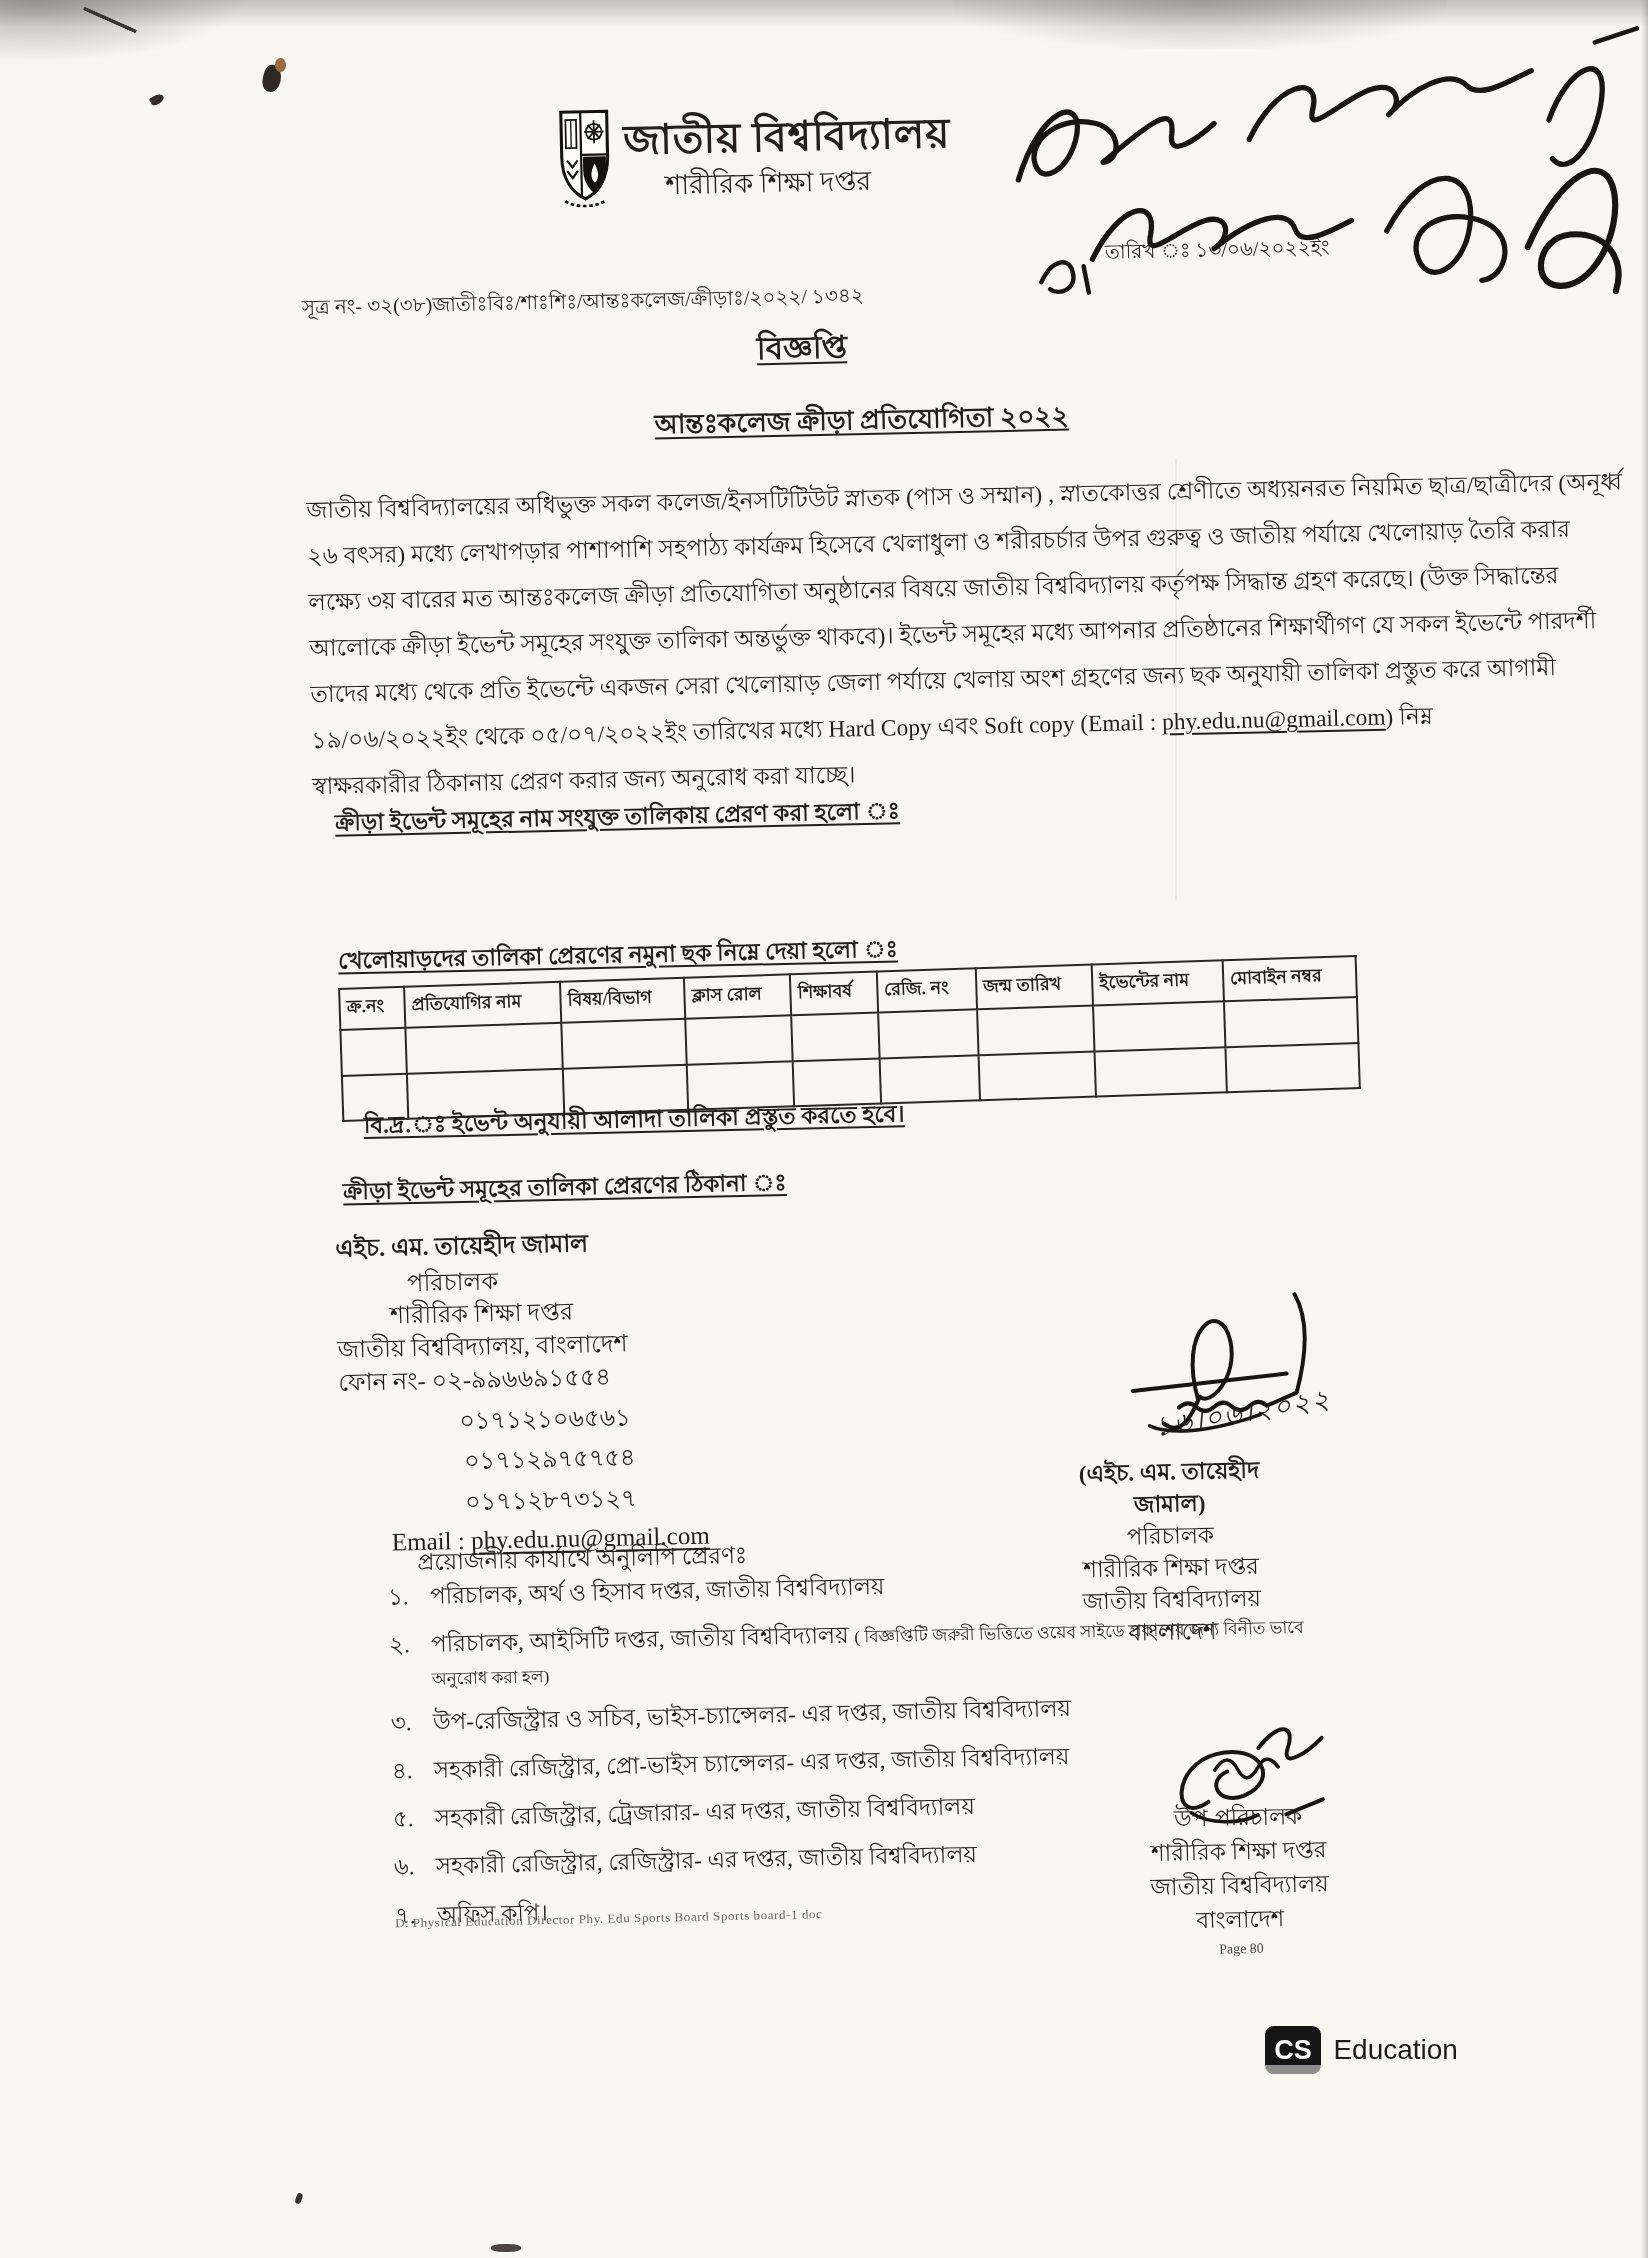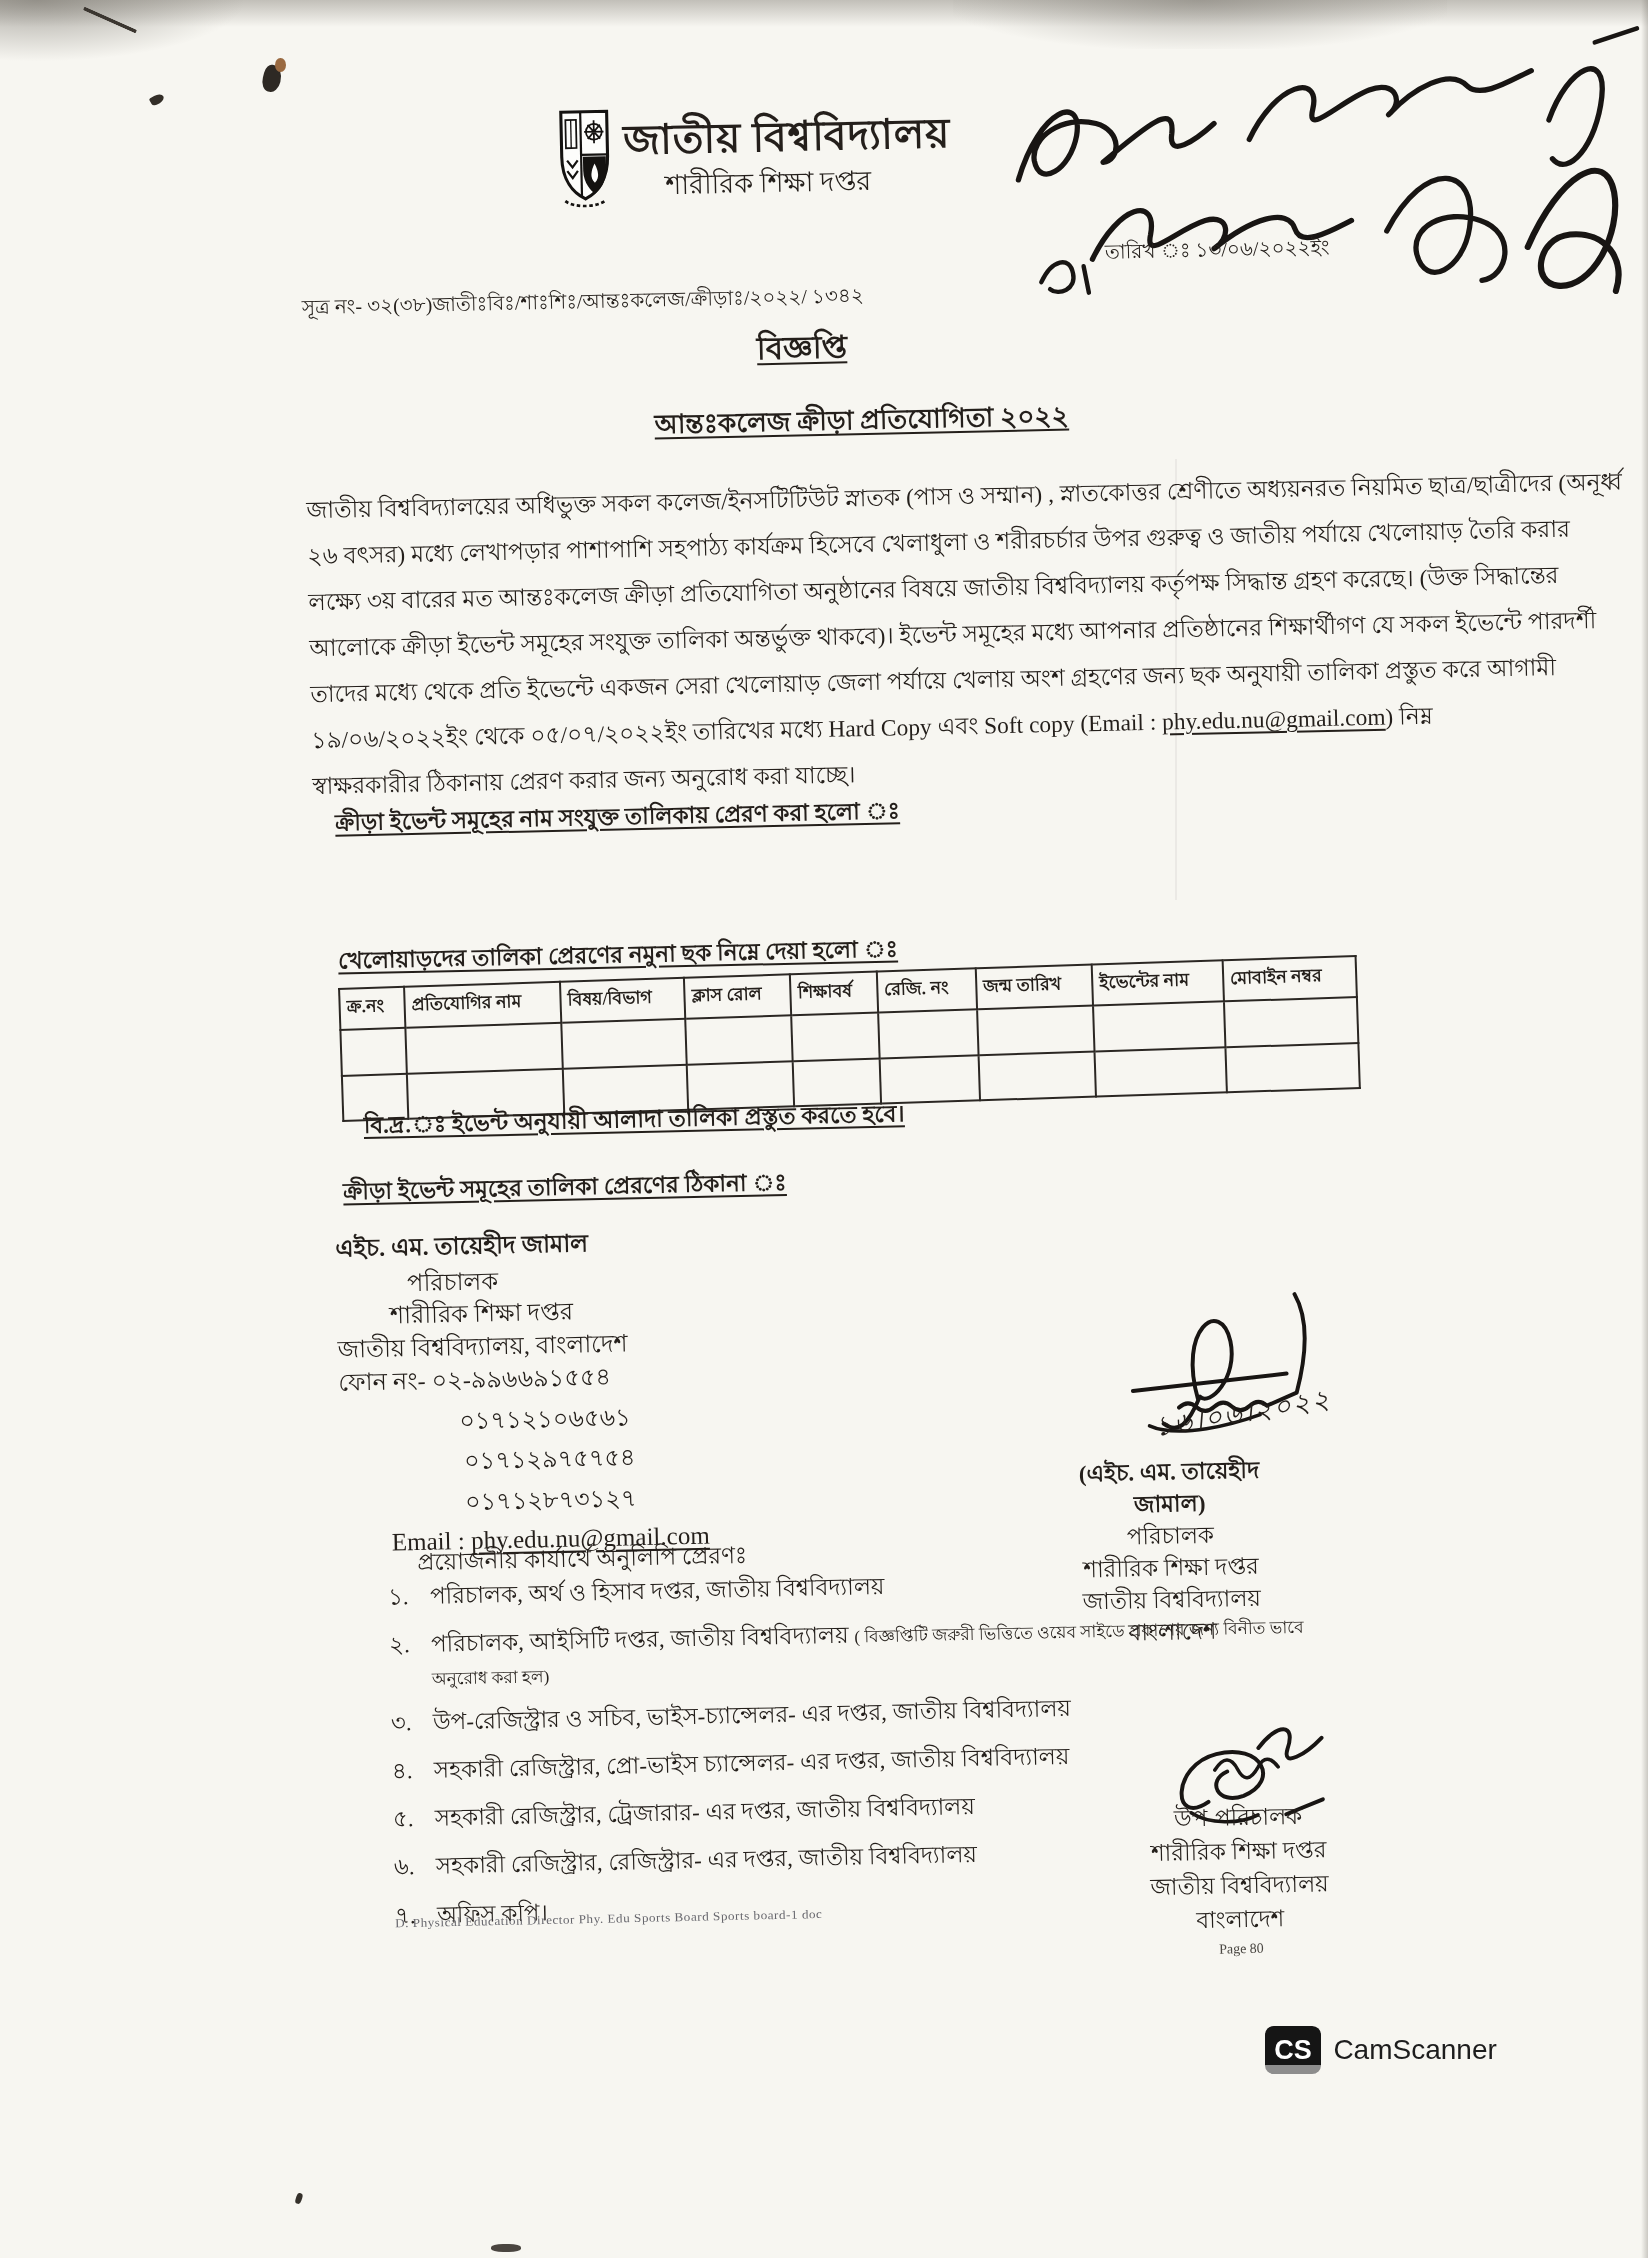--- a/index.html
+++ b/index.html
@@ -276,17 +276,17 @@
       <div>জাতীয় বিশ্ববিদ্যালয়</div>
       <div>বাংলাদেশ</div>
     </div>
     <div class="abs page-label">Page 80</div>
 
     <div class="abs doc-path">D. Physical Education Director Phy. Edu Sports Board Sports board-1 doc</div>
   </div>
 
   <div class="abs camscanner">
     <div class="cs-box">CS</div>
-    <div class="cs-label">CamScanner</div>
+    <div class="cs-label">Education</div>
   </div>
 
 </div>
 
 
 </body></html>

